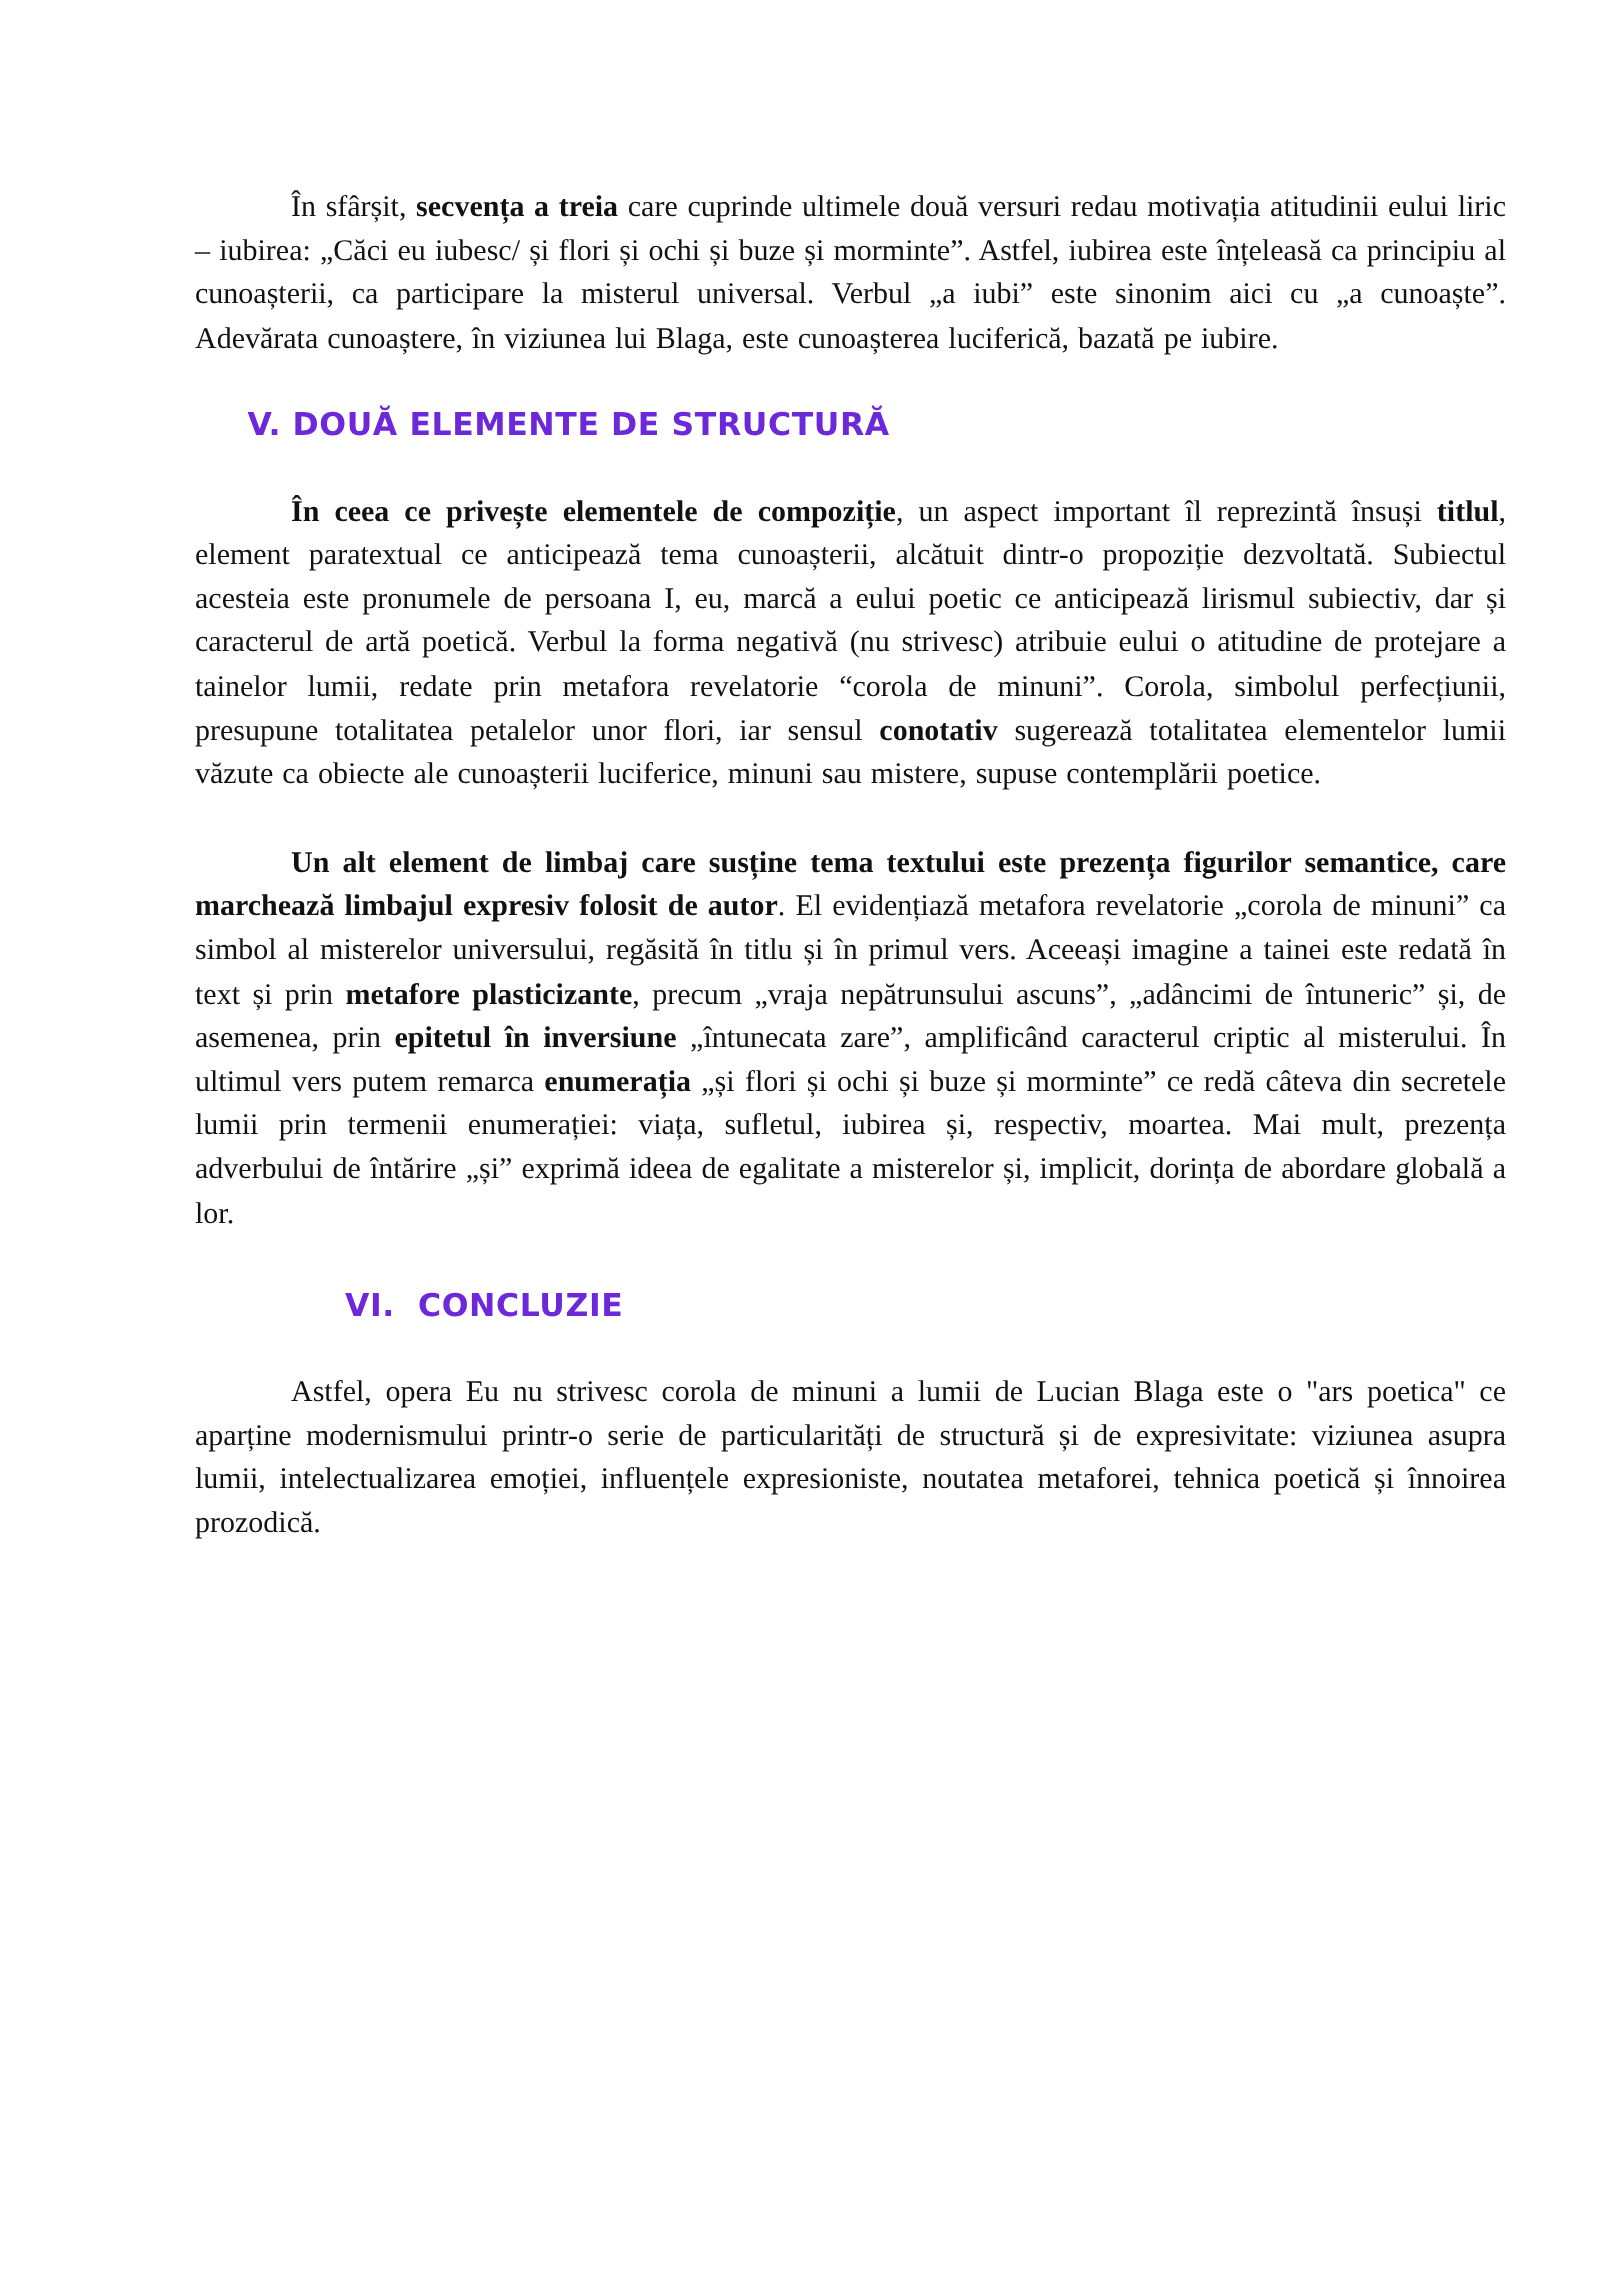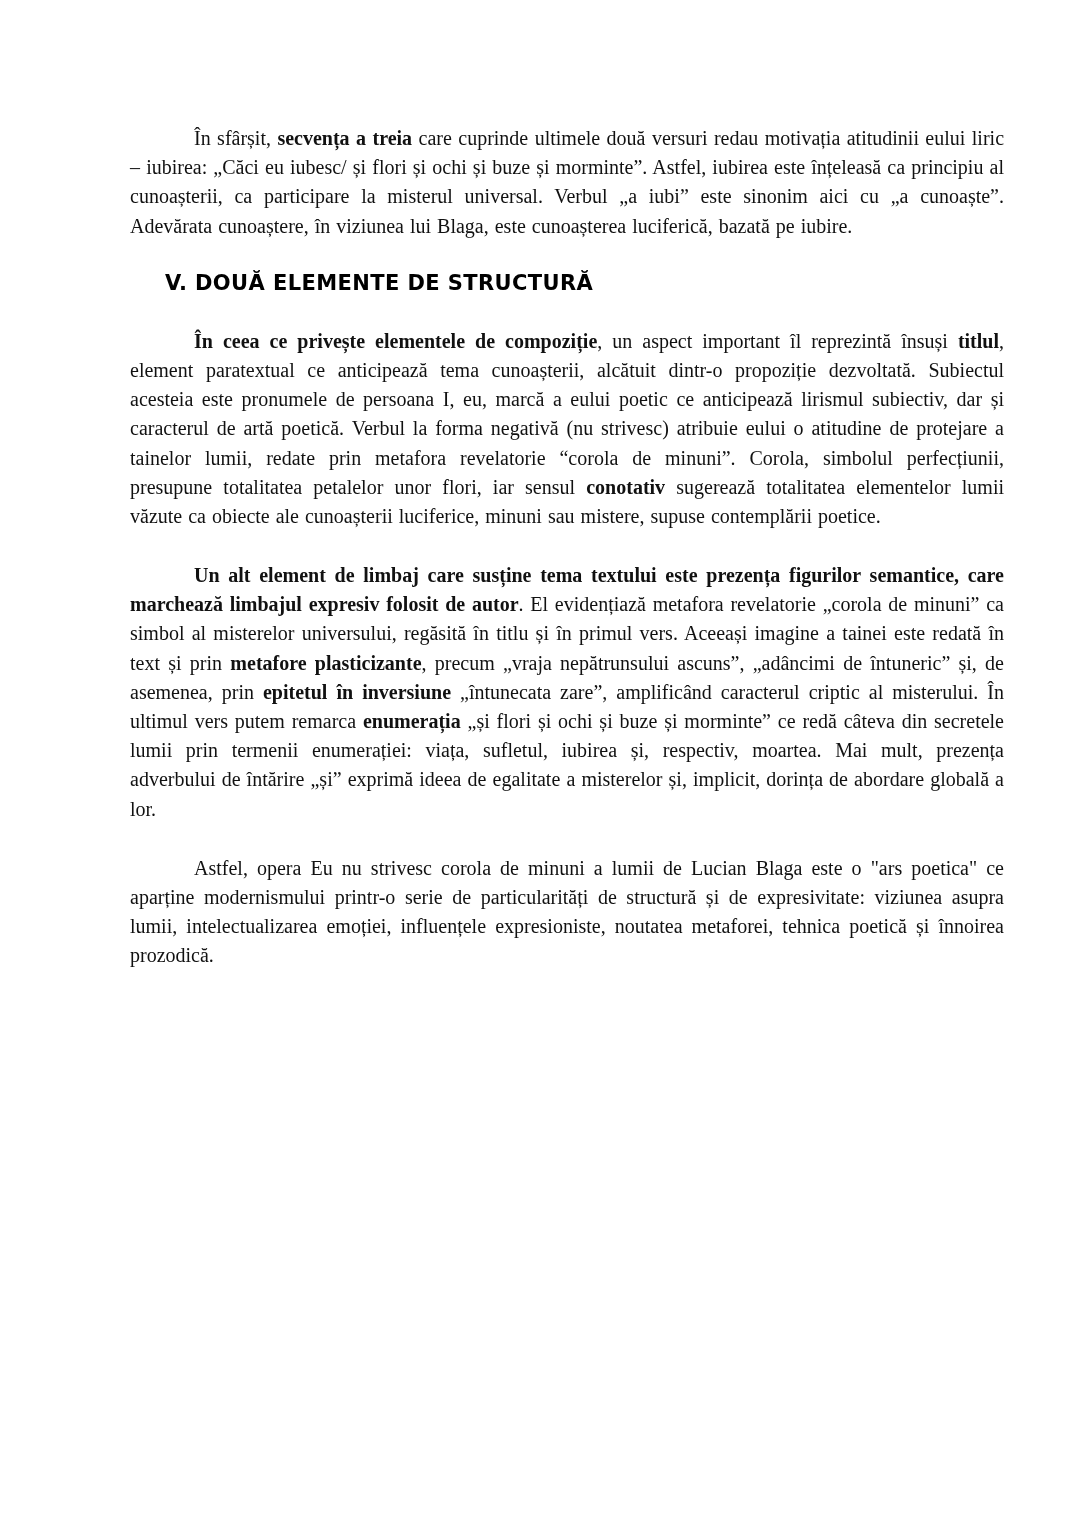--- a/index.html
+++ b/index.html
@@ -26,29 +26,30 @@
     margin: 0 0 30px 0;
     word-spacing: 1px;
   }
   .doc-paragraph .seg-bold { font-weight: 700; }
   .doc-paragraph .seg-underline { }
   .doc-heading {
     font-family: "DejaVu Sans", sans-serif;
     font-weight: 700;
     font-size: 21px;
     letter-spacing: 0.4px;
-    color: #000000;
+    color: #6d28d9;
     margin: 26px 0 32px 0;
     white-space: pre-wrap;
   }
 </style>
 </head>
 <body>
 
 <div class="page">
   <div id="doc-body">
       <p class="doc-paragraph"><span class="">În sfârșit, </span><span class="seg-bold ">secvența a treia</span><span class=""> care cuprinde ultimele două versuri redau motivația atitudinii eului liric – iubirea: „Căci eu iubesc/ și flori și ochi și buze și morminte”. Astfel, iubirea este înțeleasă ca principiu al cunoașterii, ca participare la misterul universal. Verbul „a iubi” este sinonim aici cu „a cunoaște”. Adevărata cunoaștere, în viziunea lui Blaga, este cunoașterea luciferică, bazată pe iubire.</span></p>
       <h2 class="doc-heading" style="margin-left: 35px; margin-top: 28px;">V. DOUĂ ELEMENTE DE STRUCTURĂ</h2>
       <p class="doc-paragraph"><span class="seg-bold ">În ceea ce privește elementele de compoziție</span><span class="">, un aspect important îl reprezintă însuși </span><span class="seg-bold ">titlul</span><span class="">, element paratextual ce anticipează tema cunoașterii, alcătuit dintr-o propoziție dezvoltată. Subiectul acesteia este pronumele de persoana I, eu, marcă a eului poetic ce anticipează lirismul subiectiv, dar și caracterul de artă poetică. Verbul la forma negativă (nu strivesc) atribuie eului o atitudine de protejare a tainelor lumii, redate prin metafora revelatorie “corola de minuni”. Corola, simbolul perfecțiunii, presupune totalitatea petalelor unor flori, iar sensul </span><span class="seg-bold ">conotativ</span><span class=""> sugerează totalitatea elementelor lumii văzute ca obiecte ale cunoașterii luciferice, minuni sau mistere, supuse contemplării poetice.</span></p>
       <p class="doc-paragraph"><span class="seg-bold ">Un alt element de limbaj care susține tema textului este prezența figurilor semantice, care marchează limbajul expresiv folosit de autor</span><span class="">. El evidențiază metafora revelatorie „corola de minuni” ca simbol al misterelor universului, regăsită în titlu și în primul vers. Aceeași imagine a tainei este redată în text și prin </span><span class="seg-bold ">metafore plasticizante</span><span class="">, precum „vraja nepătrunsului ascuns”, „adâncimi de întuneric” și, de asemenea, prin </span><span class="seg-bold ">epitetul în inversiune</span><span class=""> „întunecata zare”, amplificând caracterul criptic al misterului. În ultimul vers putem remarca </span><span class="seg-bold ">enumerația</span><span class=""> „și flori și ochi și buze și morminte” ce redă câteva din secretele lumii prin termenii enumerației: viața, sufletul, iubirea și, respectiv, moartea. Mai mult, prezența adverbului de întărire „și” exprimă ideea de egalitate a misterelor și, implicit, dorința de abordare globală a lor.</span></p>
+      <h2 class="doc-heading" style="margin-left: 100px; margin-top: 34px;">VI.  CONCLUZIE</h2>
       <p class="doc-paragraph"><span class="">Astfel, opera </span><span class="seg-underline">Eu nu strivesc corola de minuni a lumii</span><span class=""> de Lucian Blaga este o "ars poetica" ce aparține modernismului printr-o serie de particularități de structură și de expresivitate: viziunea asupra lumii, intelectualizarea emoției, influențele expresioniste, noutatea metaforei, tehnica poetică și înnoirea prozodică.</span></p>
     </div>
 </div>
 
 </body></html>

